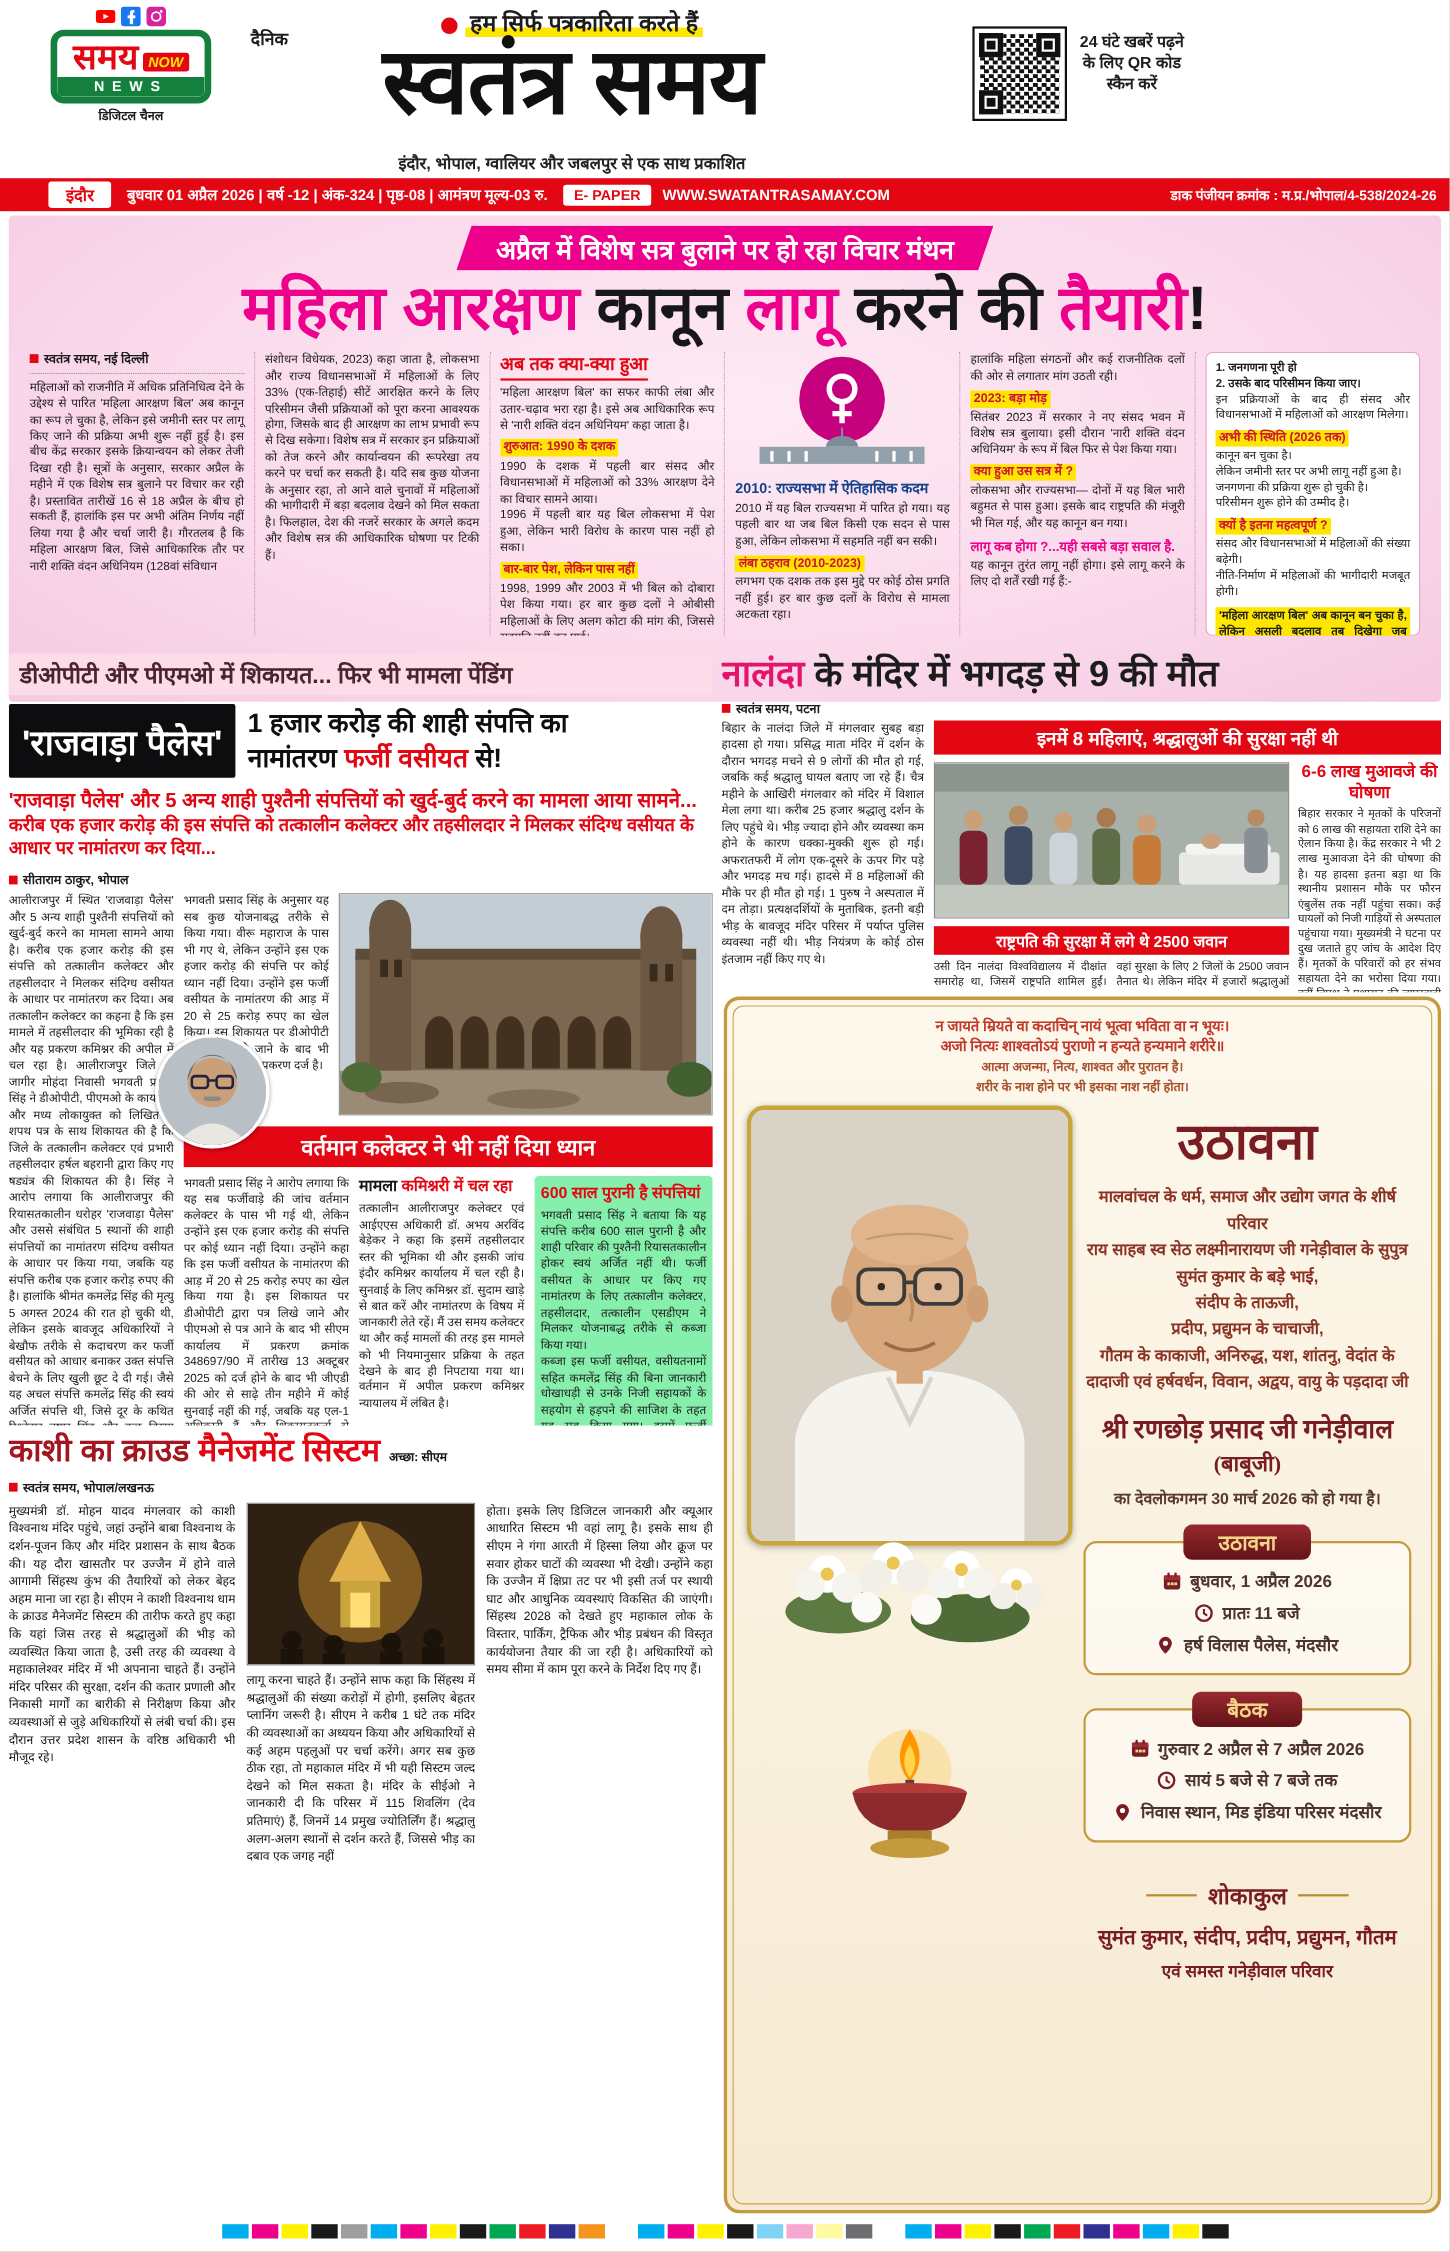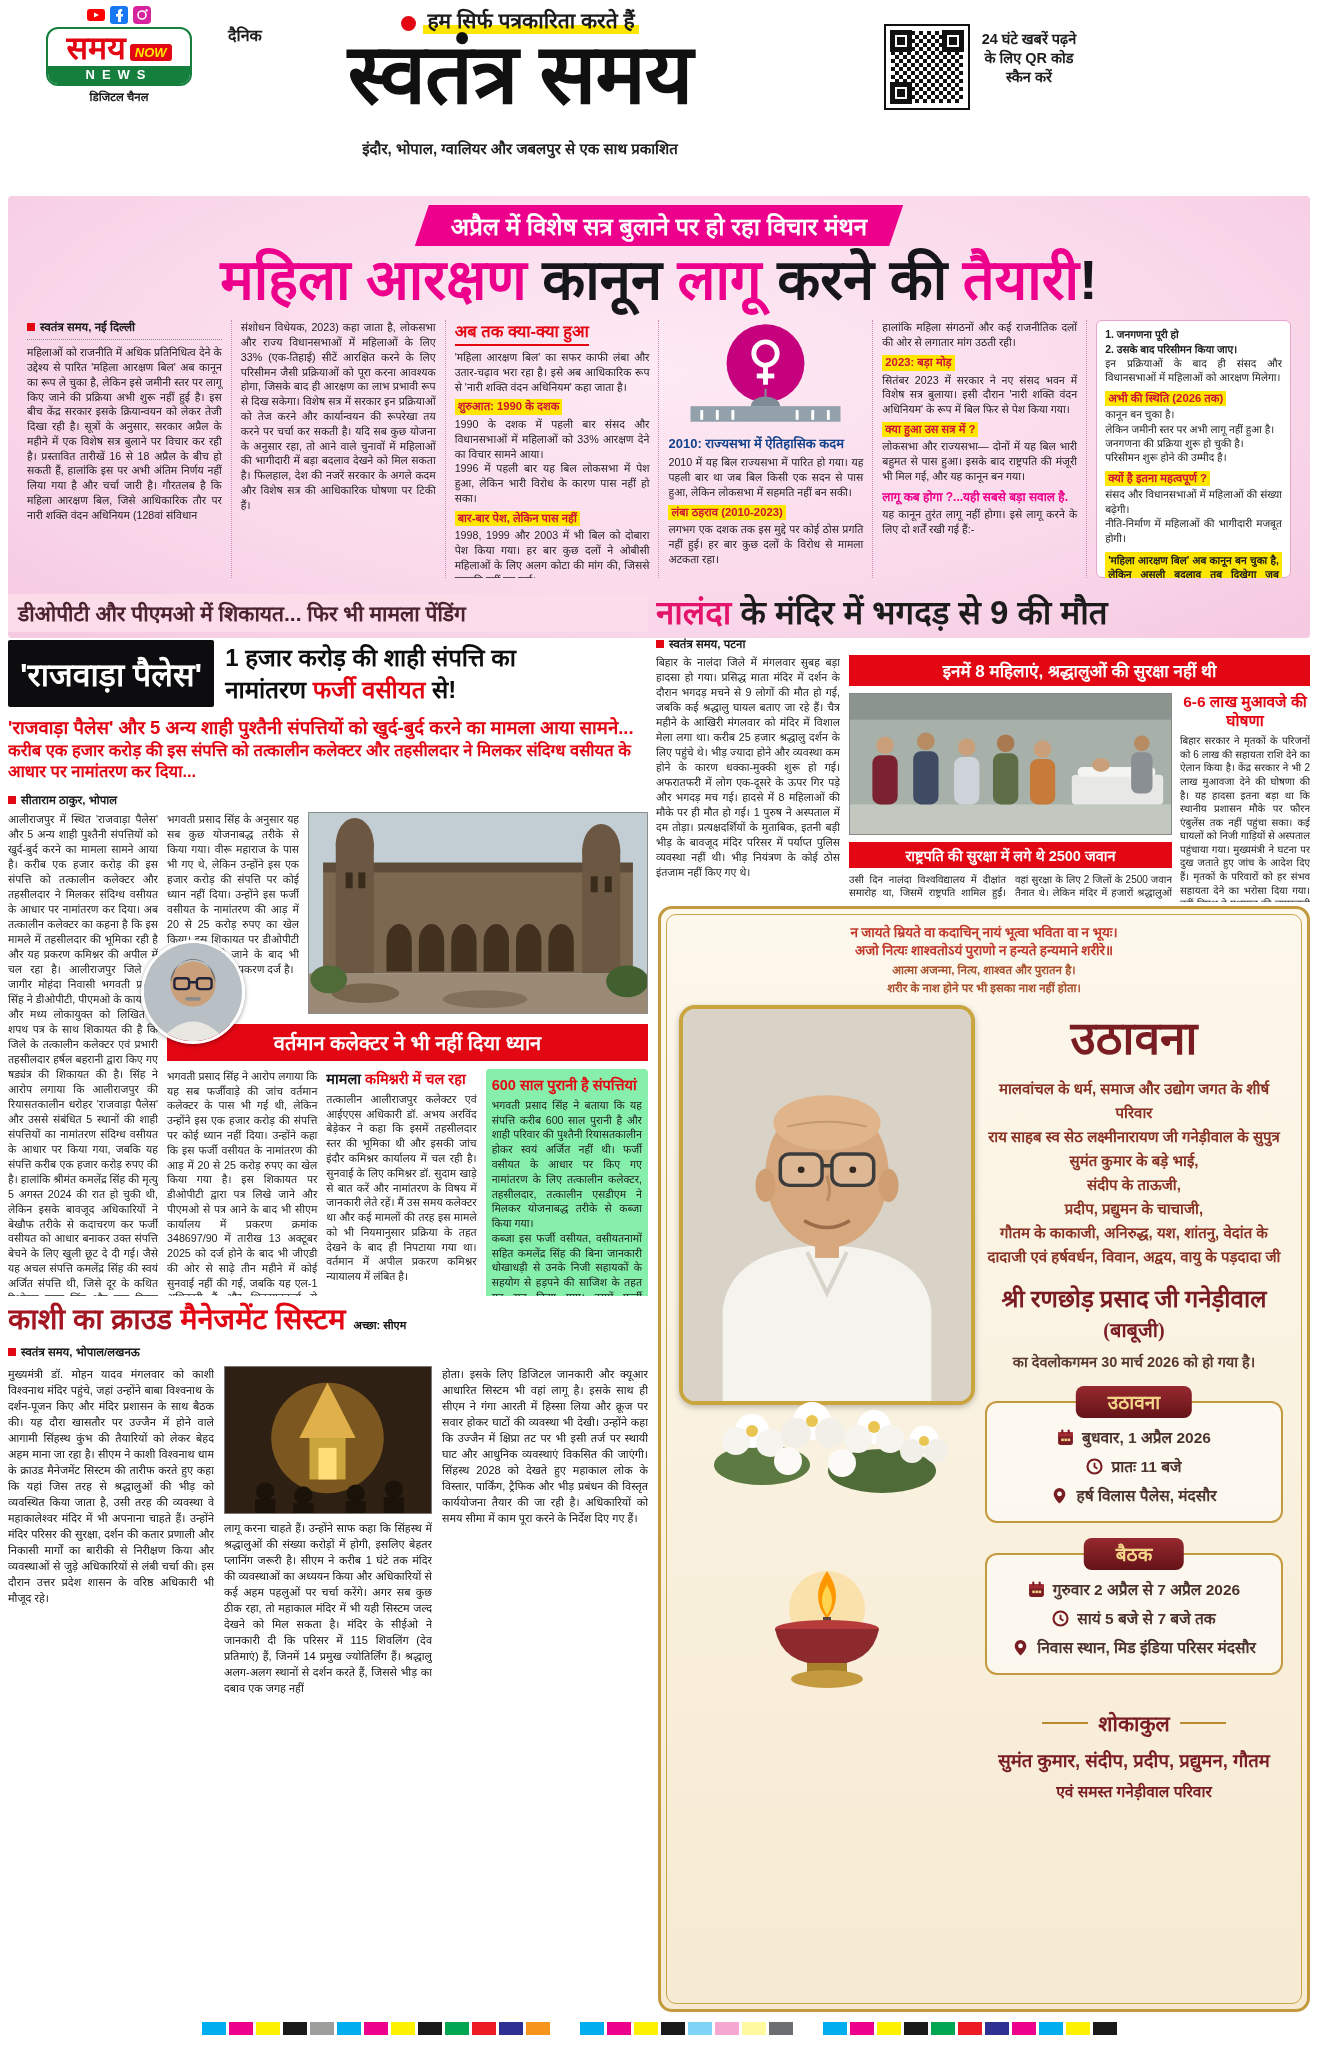--- a/index.html
+++ b/index.html
@@ -3,21 +3,21 @@
 <meta charset="utf-8">
 <style>
 *{margin:0;padding:0;box-sizing:border-box}
 body{background:#9a9a9a}
 .page{position:relative;width:1318px;height:2047px;background:#fff;font-family:"Liberation Sans",sans-serif;margin:0 auto;overflow:hidden;color:#1c1c1c}
 
 .masthead{position:absolute;left:0;top:0;right:0;height:162px;background:#fff}
 .logo{position:absolute;left:46px;top:6px;width:146px;text-align:center}
 .social-row{display:flex;justify-content:center;gap:5px;margin-bottom:3px}
 .ic{width:18px;height:18px;display:inline-block}
-.logo-badge{border:2px solid #15803d;border-radius:12px;overflow:hidden;background:#fff}
+.logo-badge{border:6px solid #15803d;border-radius:12px;overflow:hidden;background:#fff}
 .logo-top{display:flex;align-items:flex-end;justify-content:center;gap:4px;padding:2px 4px 0}
 .logo-samay{color:#e30613;font-weight:900;font-size:32px;line-height:1.1}
 .logo-now{background:#e30613;color:#ffe600;font-weight:900;font-style:italic;font-size:13px;padding:1px 5px;border-radius:3px;margin-bottom:5px}
 .logo-news{background:#15803d;color:#fff;font-weight:700;font-size:13px;letter-spacing:7px;padding:1px 0 2px}
 .logo-sub{font-size:11.5px;font-weight:700;margin-top:3px}
 .daily{position:absolute;left:228px;top:24px;font-size:16px;font-weight:700}
 .tagline-wrap{position:absolute;left:240px;top:6px;width:560px;text-align:center}
 .tag-dot{display:inline-block;width:15px;height:15px;border-radius:50%;background:#e30613;vertical-align:middle;margin-right:7px}
 .tagline{display:inline-block;font-size:21px;font-weight:900;box-shadow:inset 0 -9px #ffe600;padding:0 4px}
 .title{position:absolute;left:225px;top:22px;width:590px;text-align:center;font-size:84px;font-weight:900;color:#101010;line-height:1.25;letter-spacing:-1px}
@@ -181,20 +181,27 @@
     <div class="qr">
       <div class="qr-grid">
         <span class="finder f1"></span>
         <span class="finder f2"></span>
         <span class="finder f3"></span>
       </div>
     </div>
     <div class="qr-caption">24 घंटे खबरें पढ़ने के लिए QR कोड स्कैन करें</div>
   </header>
 
+  <div class="infobar">
+    <span class="chip city-chip">इंदौर</span>
+    <span class="bar-details">बुधवार 01 अप्रैल 2026 | वर्ष -12 | अंक-324 | पृष्ठ-08 | आमंत्रण मूल्य-03 रु.</span>
+    <span class="chip epaper-chip">E- PAPER</span>
+    <span class="bar-site">WWW.SWATANTRASAMAY.COM</span>
+    <span class="bar-postal">डाक पंजीयन क्रमांक : म.प्र./भोपाल/4-538/2024-26</span>
+  </div>
 
   <section class="lead">
     <div class="kicker">अप्रैल में विशेष सत्र बुलाने पर हो रहा विचार मंथन</div>
     <div class="headline">
       <span class="pk">महिला आरक्षण</span><span class="dk"> कानून </span><span class="pk">लागू</span><span class="dk"> करने की </span><span class="pk">तैयारी</span><span class="dk">!</span>
     </div>
     <div class="lead-cols">
       <div class="lcol">
         <div class="byl">स्वतंत्र समय, नई दिल्ली</div>
         <span>महिलाओं को राजनीति में अधिक प्रतिनिधित्व देने के उद्देश्य से पारित 'महिला आरक्षण बिल' अब कानून का रूप ले चुका है, लेकिन इसे जमीनी स्तर पर लागू किए जाने की प्रक्रिया अभी शुरू नहीं हुई है। इस बीच केंद्र सरकार इसके क्रियान्वयन को लेकर तेजी दिखा रही है। सूत्रों के अनुसार, सरकार अप्रैल के महीने में एक विशेष सत्र बुलाने पर विचार कर रही है। प्रस्तावित तारीखें 16 से 18 अप्रैल के बीच हो सकती हैं, हालांकि इस पर अभी अंतिम निर्णय नहीं लिया गया है और चर्चा जारी है। गौरतलब है कि महिला आरक्षण बिल, जिसे आधिकारिक तौर पर नारी शक्ति वंदन अधिनियम (128वां संविधान</span>

